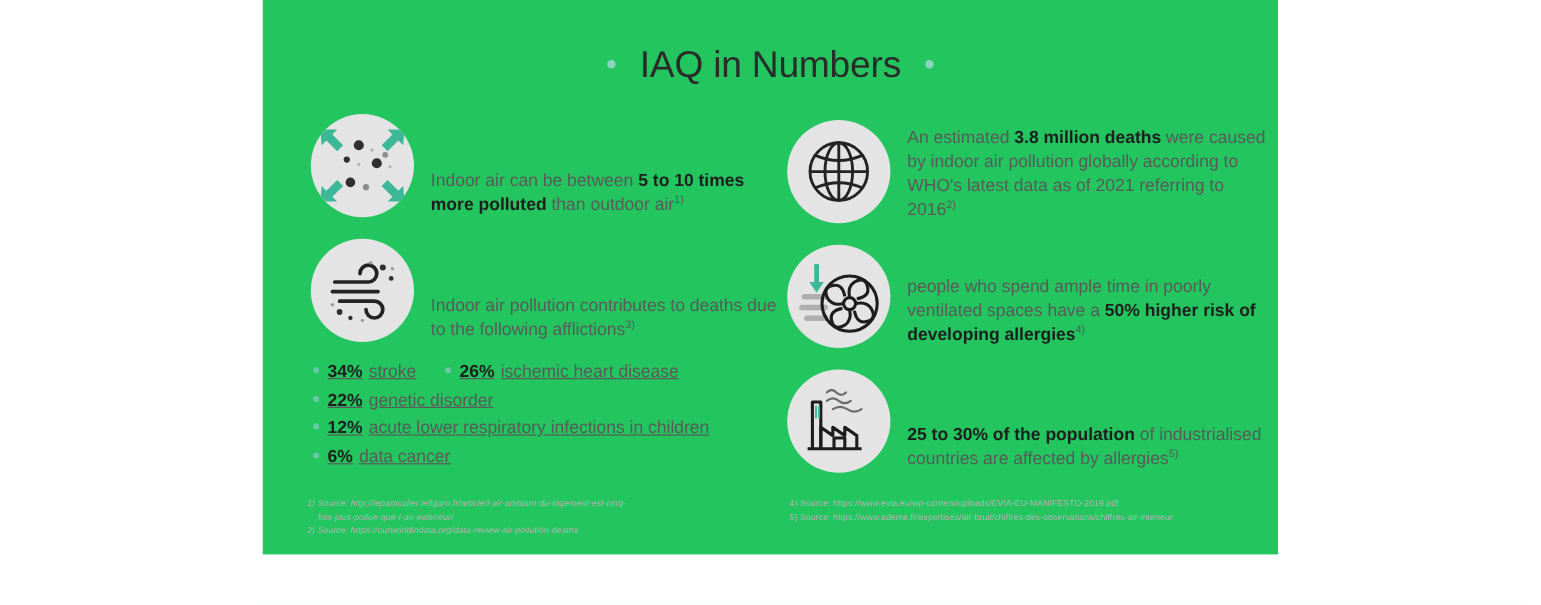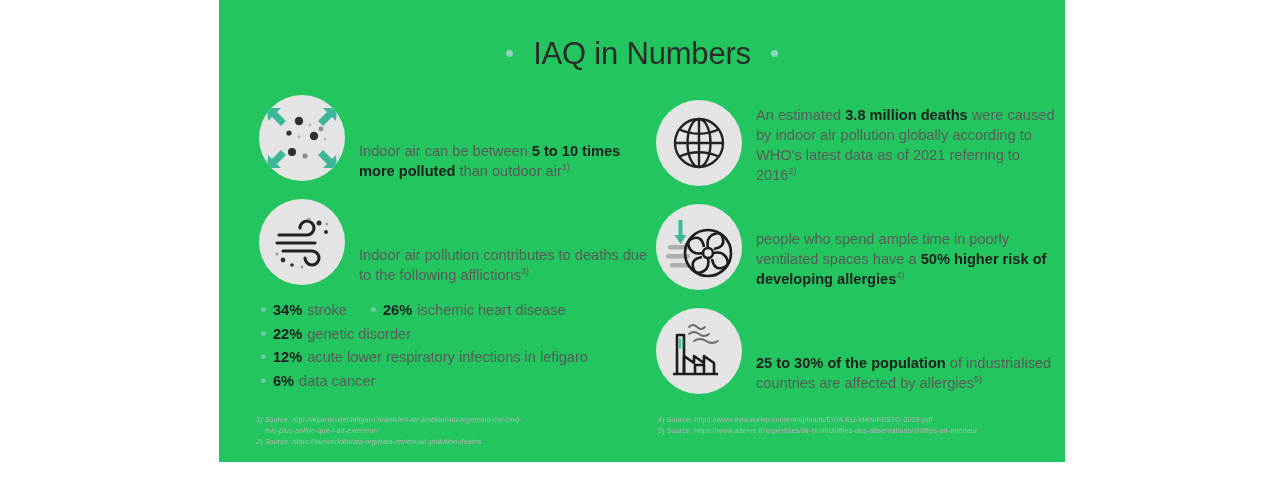--- a/index.html
+++ b/index.html
@@ -92,20 +92,21 @@
     line-height: 0;
   }
 
   
   .afflictions {
     margin-top: 14px;
     margin-left: 2px;
     font-size: 14.6px;
     color: #5a5a5a;
     line-height: 1.62;
+    text-decoration: underline;
   }
   .aff-row { display: flex; align-items: baseline; }
   .aff-item { display: flex; align-items: baseline; white-space: nowrap; }
   .aff-item + .aff-item { margin-left: 24px; }
   .bullet {
     width: 5px;
     height: 5px;
     border-radius: 50%;
     background: #6ec6a8;
     display: inline-block;
@@ -218,21 +219,21 @@
           <span class="aff-item">
             <span class="bullet"></span>
             <span class="pct">22%</span>
             <span>genetic disorder</span>
           </span>
         </div>
         <div class="aff-row">
           <span class="aff-item">
             <span class="bullet"></span>
             <span class="pct">12%</span>
-            <span>acute lower respiratory infections in lefigaro</span>
+            <span>acute lower respiratory infections in children</span>
           </span>
         </div>
         <div class="aff-row">
           <span class="aff-item">
             <span class="bullet"></span>
             <span class="pct">6%</span>
             <span>data cancer</span>
           </span>
         </div>
       </div>

